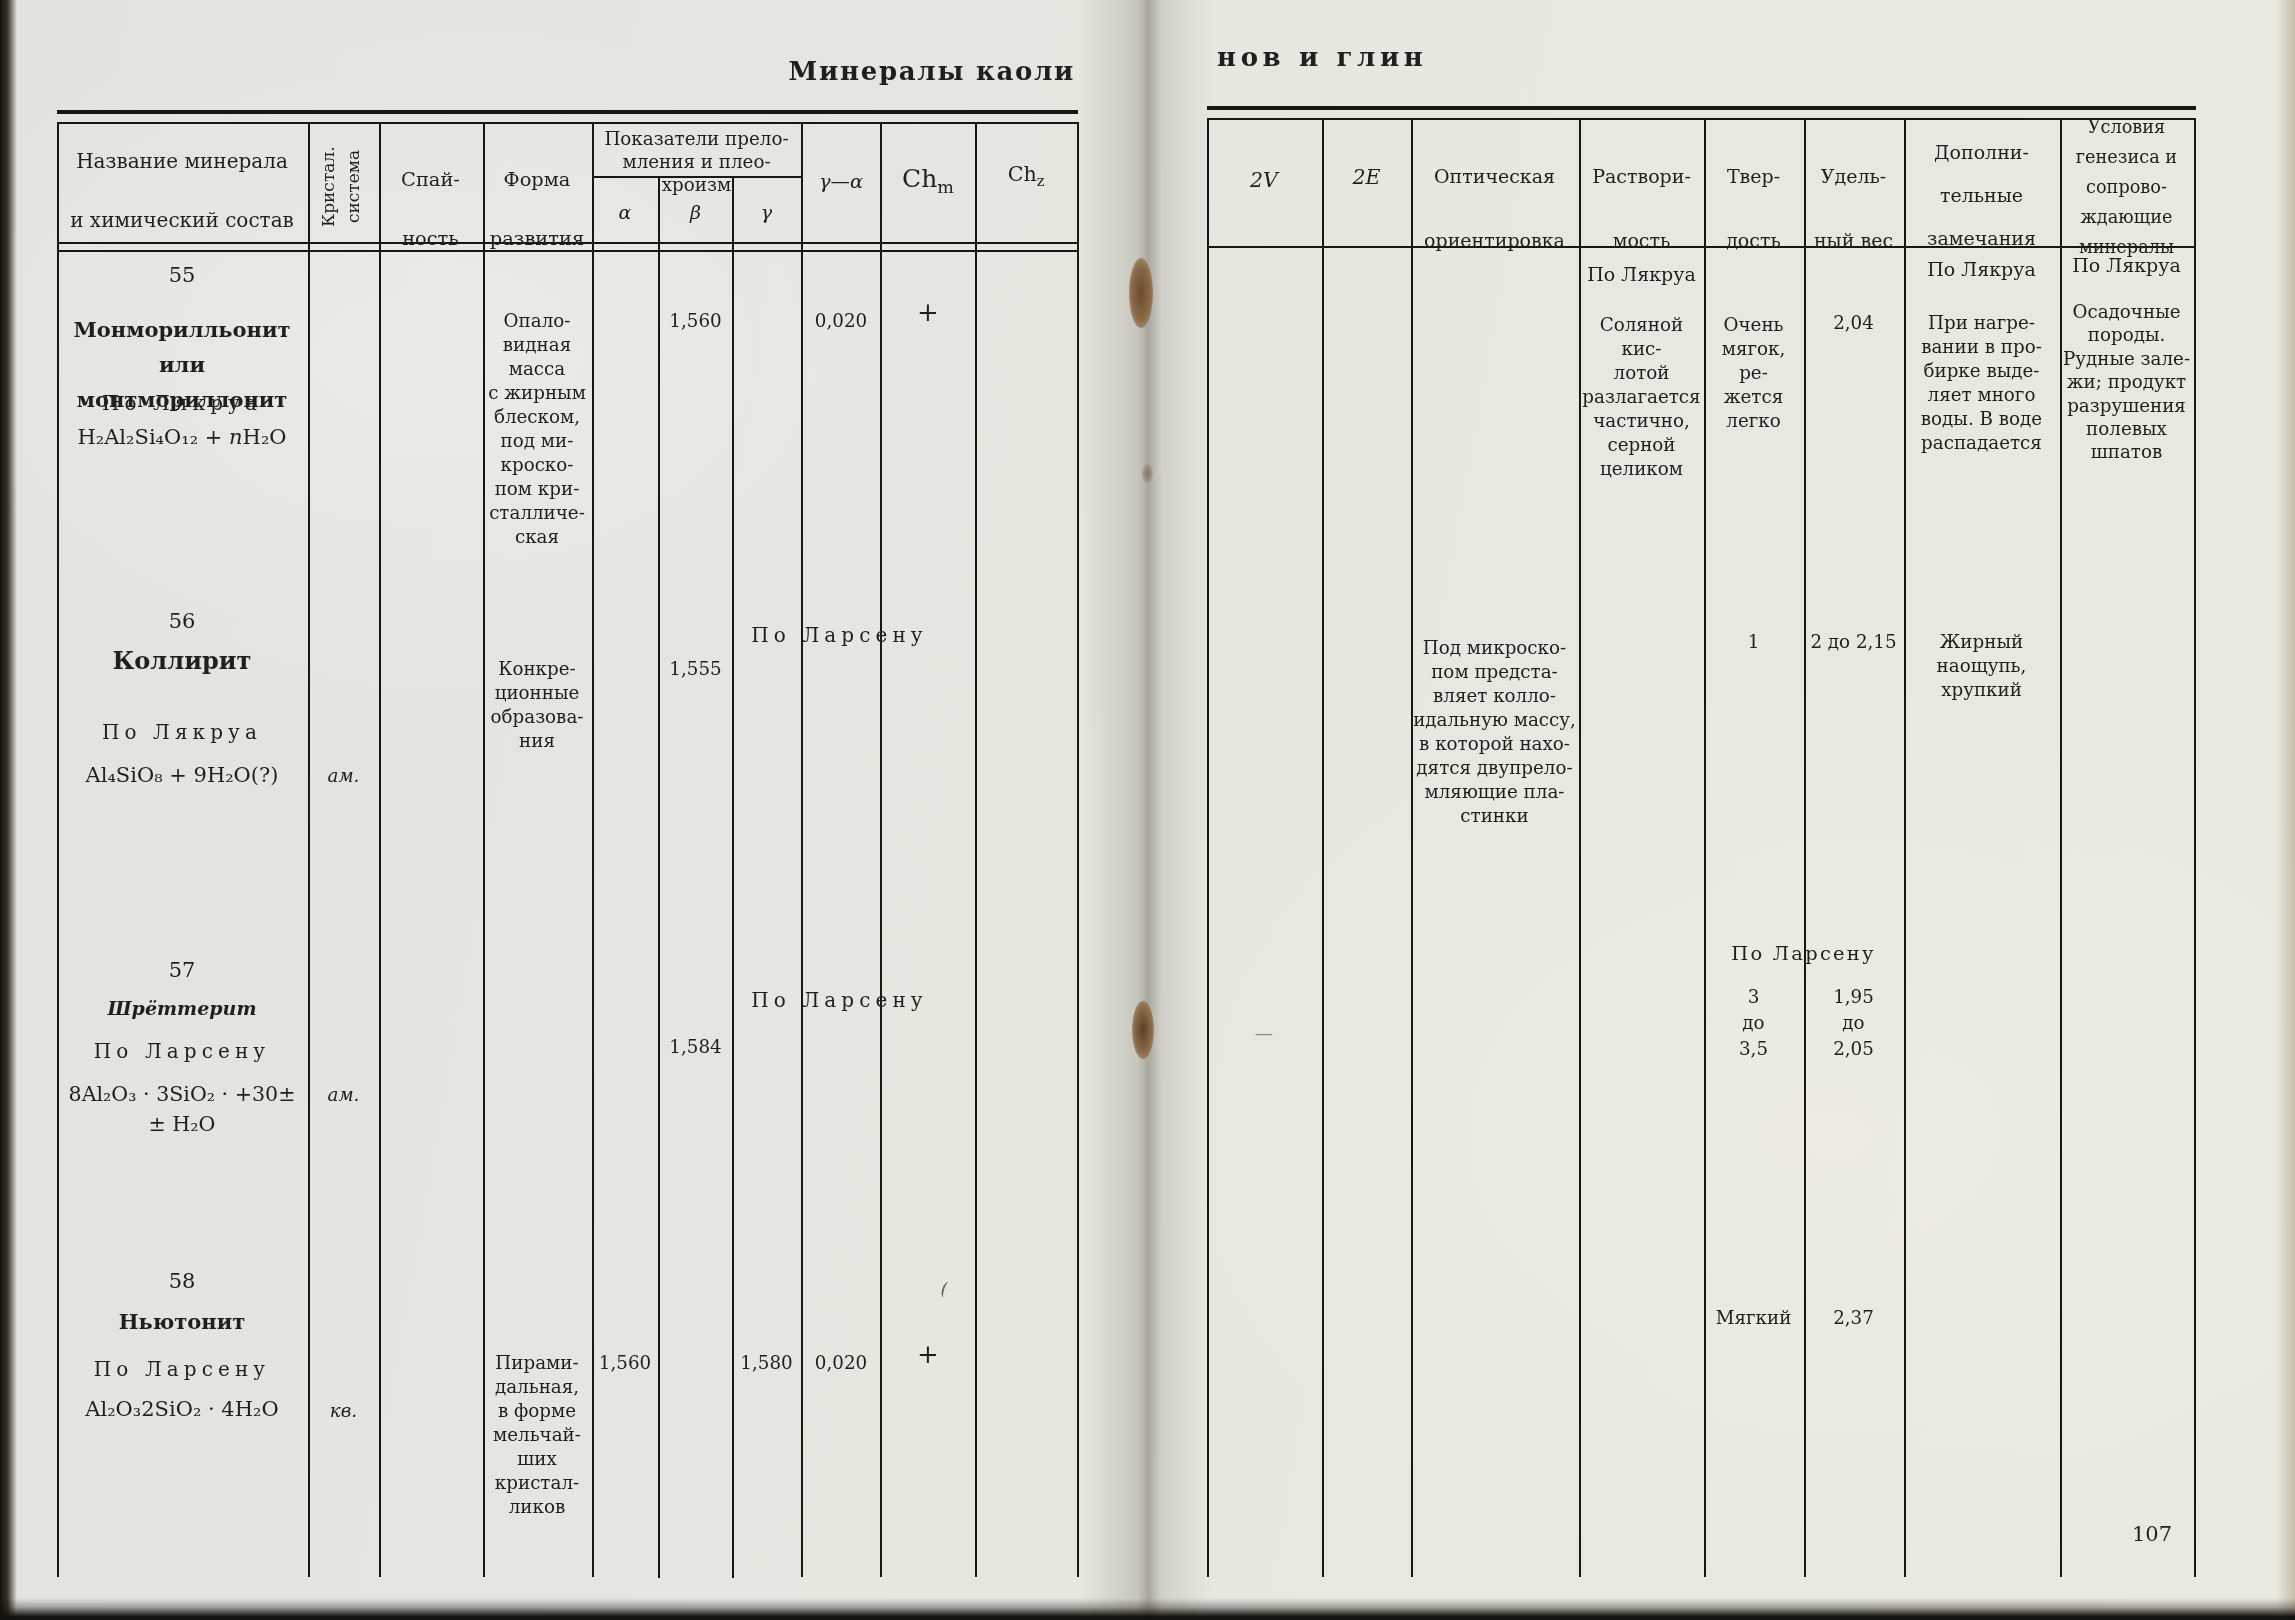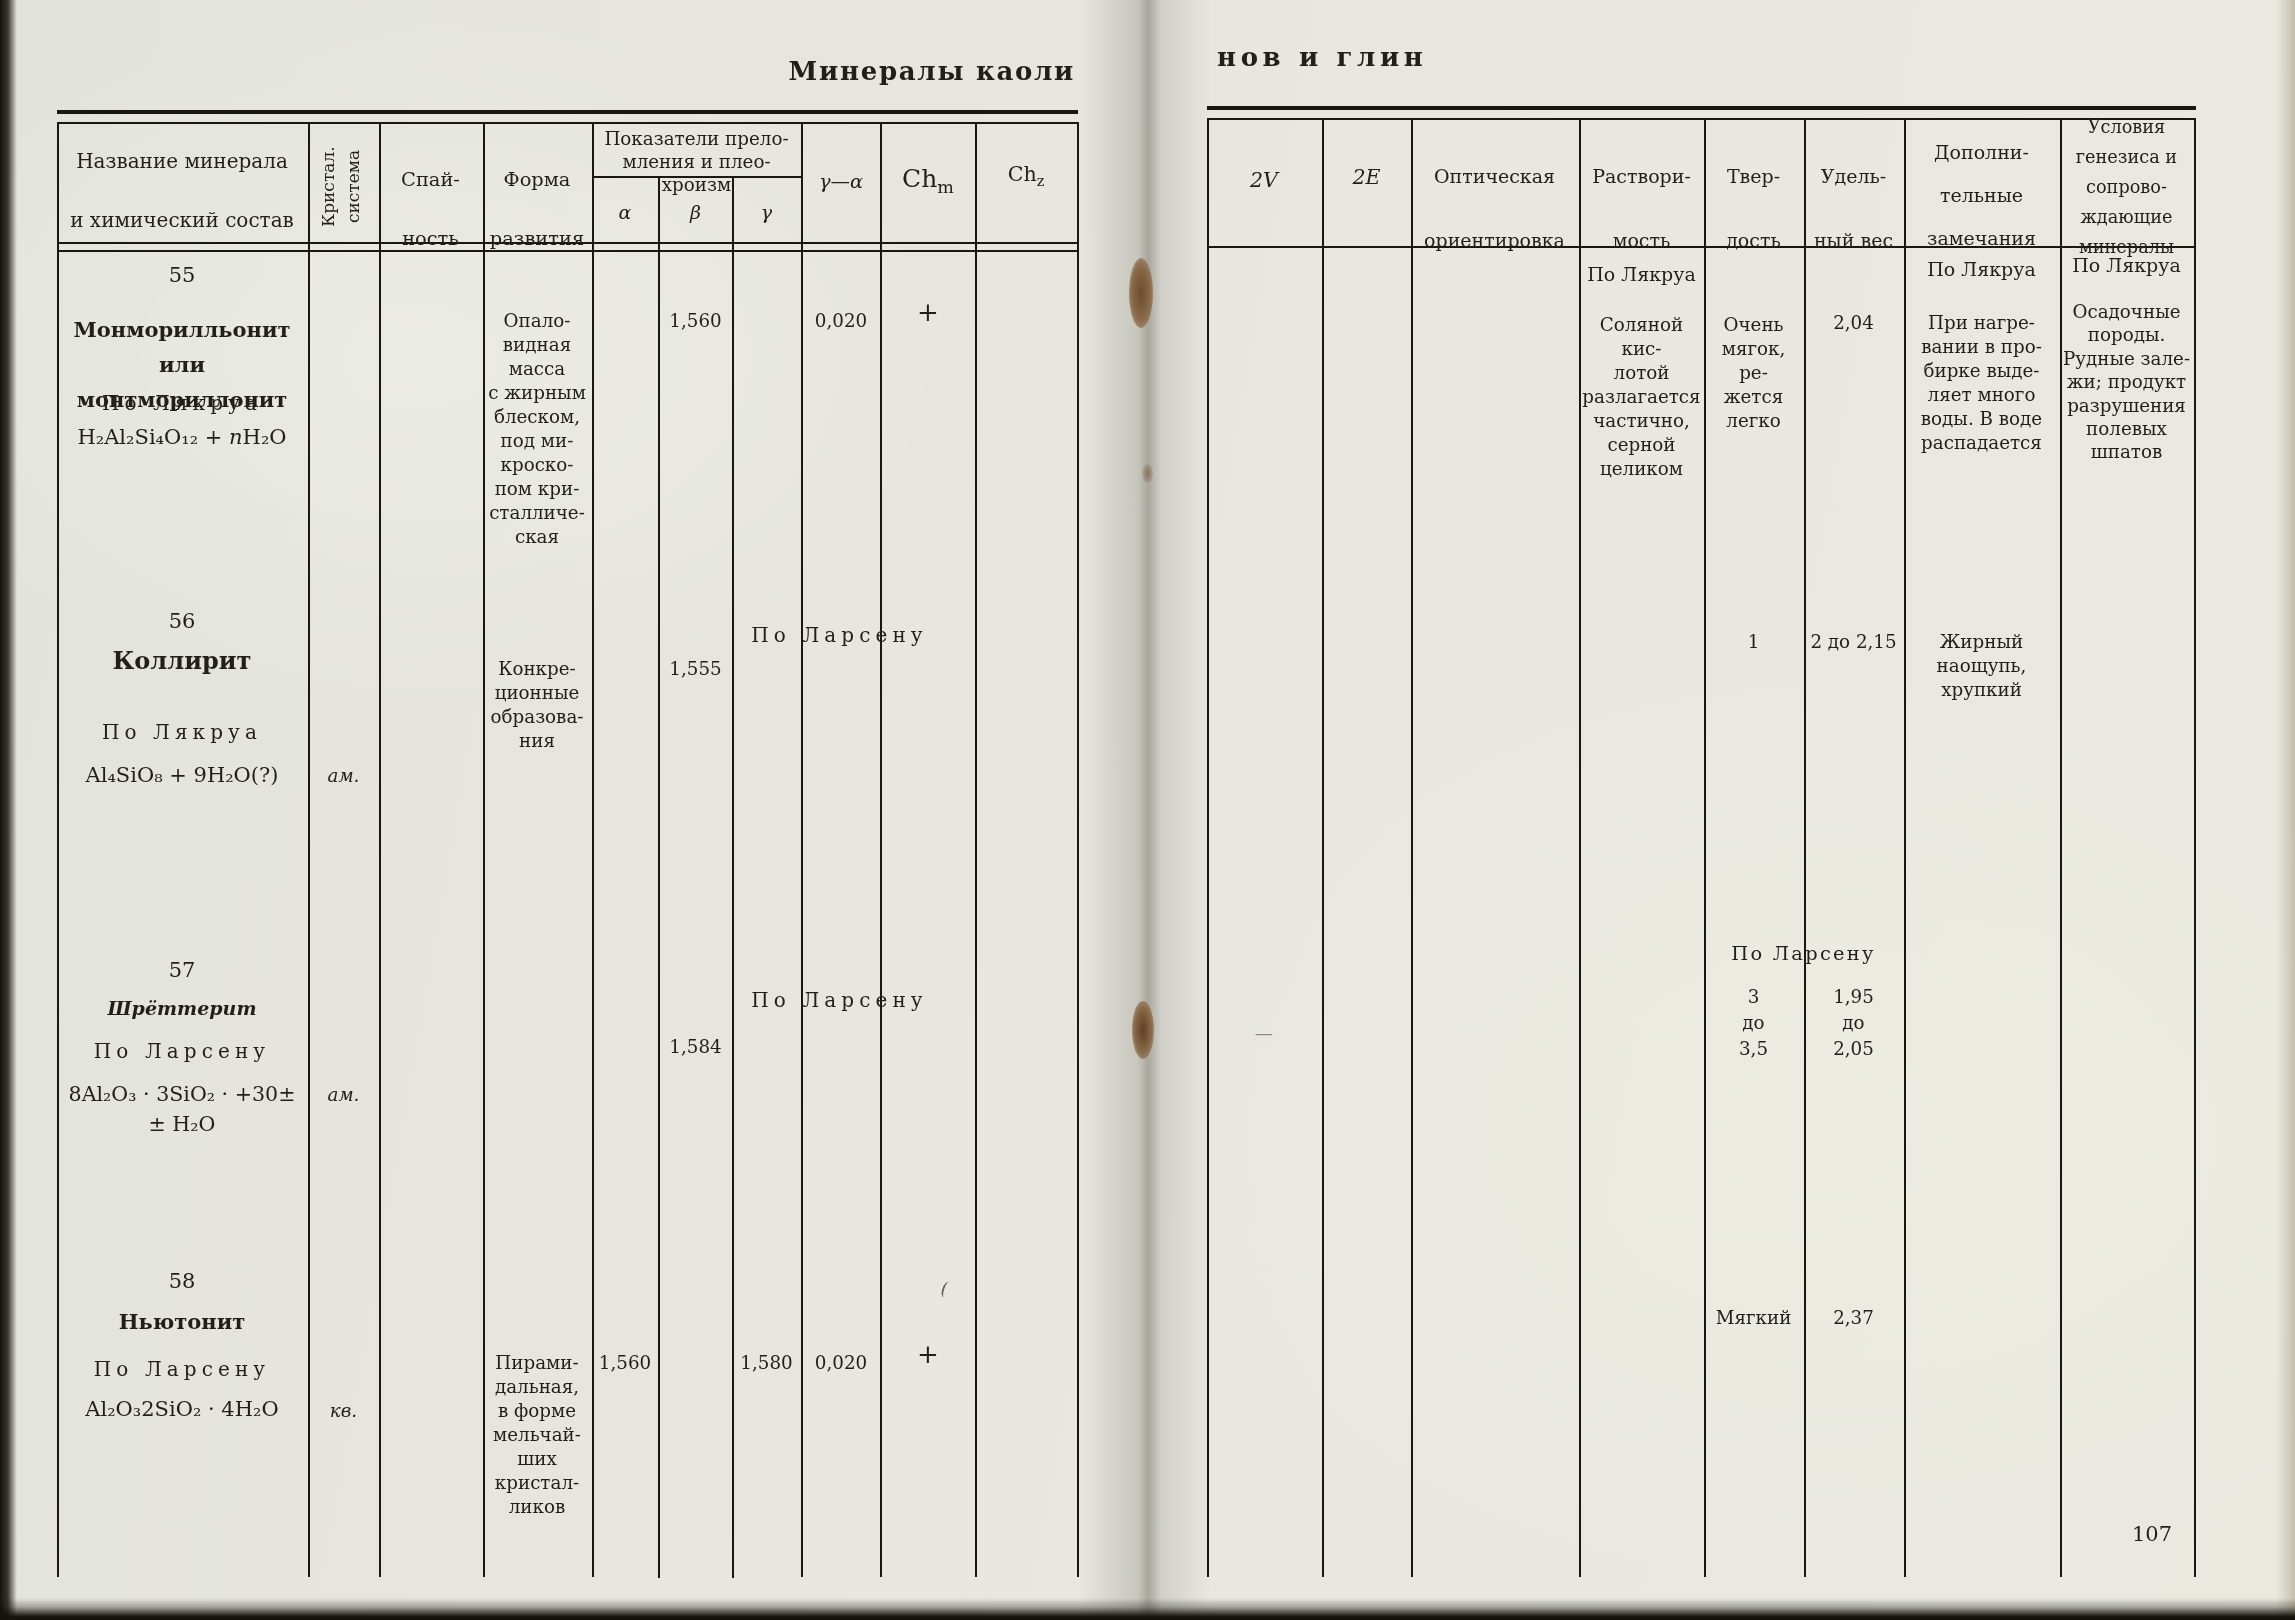--- a/index.html
+++ b/index.html
@@ -196,20 +196,28 @@
   <div class="cell c-name sp" style="top:721px;font-size:20px;">По Лякруа</div>
   <div class="cell c-name" style="top:764px;font-size:21px;">Al₄SiO₈ + 9H₂O(?)</div>
   <div class="cell c-krist it" style="top:764px;">ам.</div>
   <div class="cell c-forma" style="top:657px;line-height:24px;">Конкре-
 ционные
 образова-
 ния</div>
   <div class="cell c-span-l sp" style="top:624px;font-size:20px;">По Ларсену</div>
   <div class="cell c-b2" style="top:657px;">1,555</div>
 
+  <div class="cell c-opt" style="top:636px;line-height:24px;font-size:18.3px;">Под микроско-
+пом предста-
+вляет колло-
+идальную массу,
+в которой нахо-
+дятся двупрело-
+мляющие пла-
+стинки</div>
   <div class="cell c-tv" style="top:630px;">1</div>
   <div class="cell c-ud" style="top:630px;">2 до 2,15</div>
   <div class="cell c-dop" style="top:630px;line-height:24px;">Жирный
 наощупь,
 хрупкий</div>
 
   <div class="cell c-name" style="top:959px;font-size:21px;">57</div>
   <div class="cell c-name b" style="top:997px;font-size:19px;font-style:italic;">Шрёттерит</div>
   <div class="cell c-name sp" style="top:1040px;font-size:20px;">По Ларсену</div>
   <div class="cell c-name" style="top:1079px;font-size:20.6px;line-height:30px;">8Al₂O₃ · 3SiO₂ · +30±

